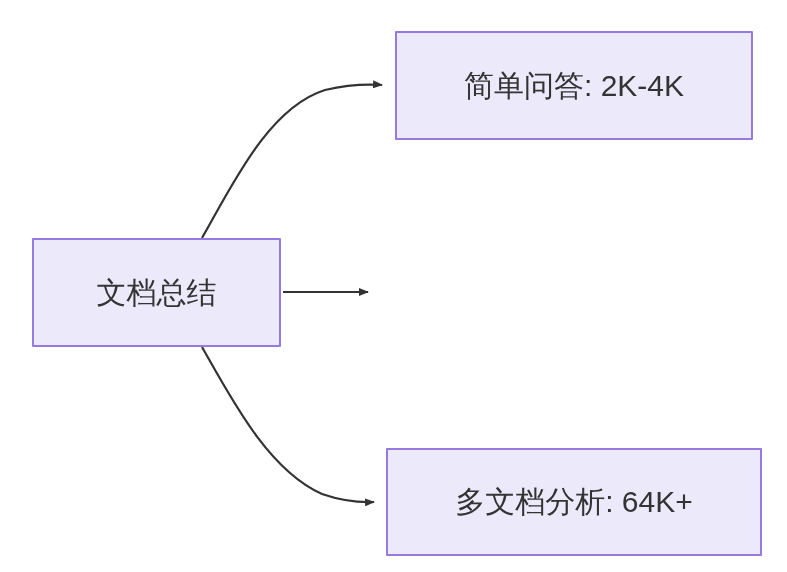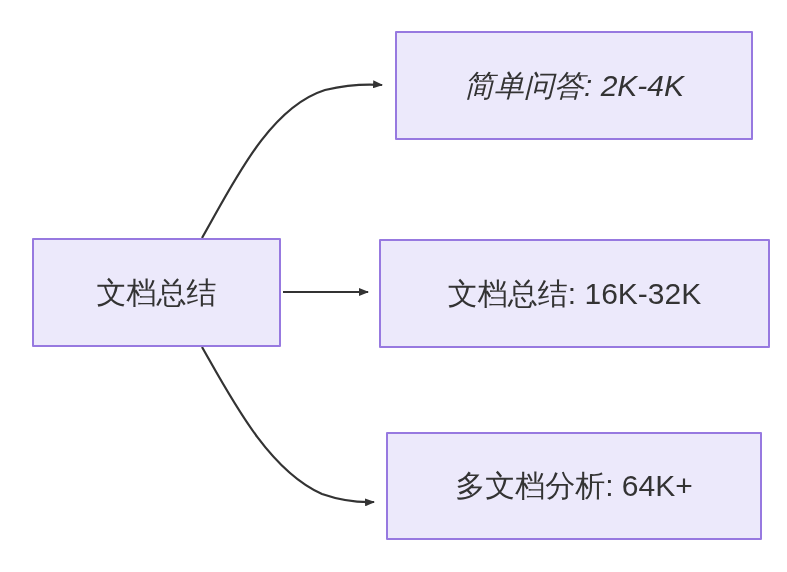--- a/index.html
+++ b/index.html
@@ -46,31 +46,30 @@
     left: 32px;
     top: 238px;
     width: 249px;
     height: 109px;
   }
   #node-simple-qa {
     left: 395px;
     top: 31px;
     width: 358px;
     height: 109px;
-    font-style: italic;
   }
   #node-doc-summary {
     left: 379px;
     top: 239px;
     width: 391px;
     height: 109px;
   }
   #node-multi-doc {
     left: 386px;
-    top: 432px;
+    top: 448px;
     width: 376px;
     height: 108px;
   }
 </style>
 </head>
 <body>
 
 <div id="diagram-canvas">
 
   <svg id="edge-layer" viewBox="0 0 787 572" width="787" height="572" xmlns="http://www.w3.org/2000/svg">
@@ -88,21 +87,18 @@
   </svg>
 
   <div class="node" id="node-root">
     <span class="node-label">文档总结</span>
   </div>
 
   <div class="node" id="node-simple-qa">
     <span class="node-label">简单问答: 2K-4K</span>
   </div>
 
-  <div class="node" id="node-doc-summary">
-    <span class="node-label">文档总结: 16K-32K</span>
-  </div>
 
   <div class="node" id="node-multi-doc">
     <span class="node-label">多文档分析: 64K+</span>
   </div>
 
 </div>
 
 </body></html>

